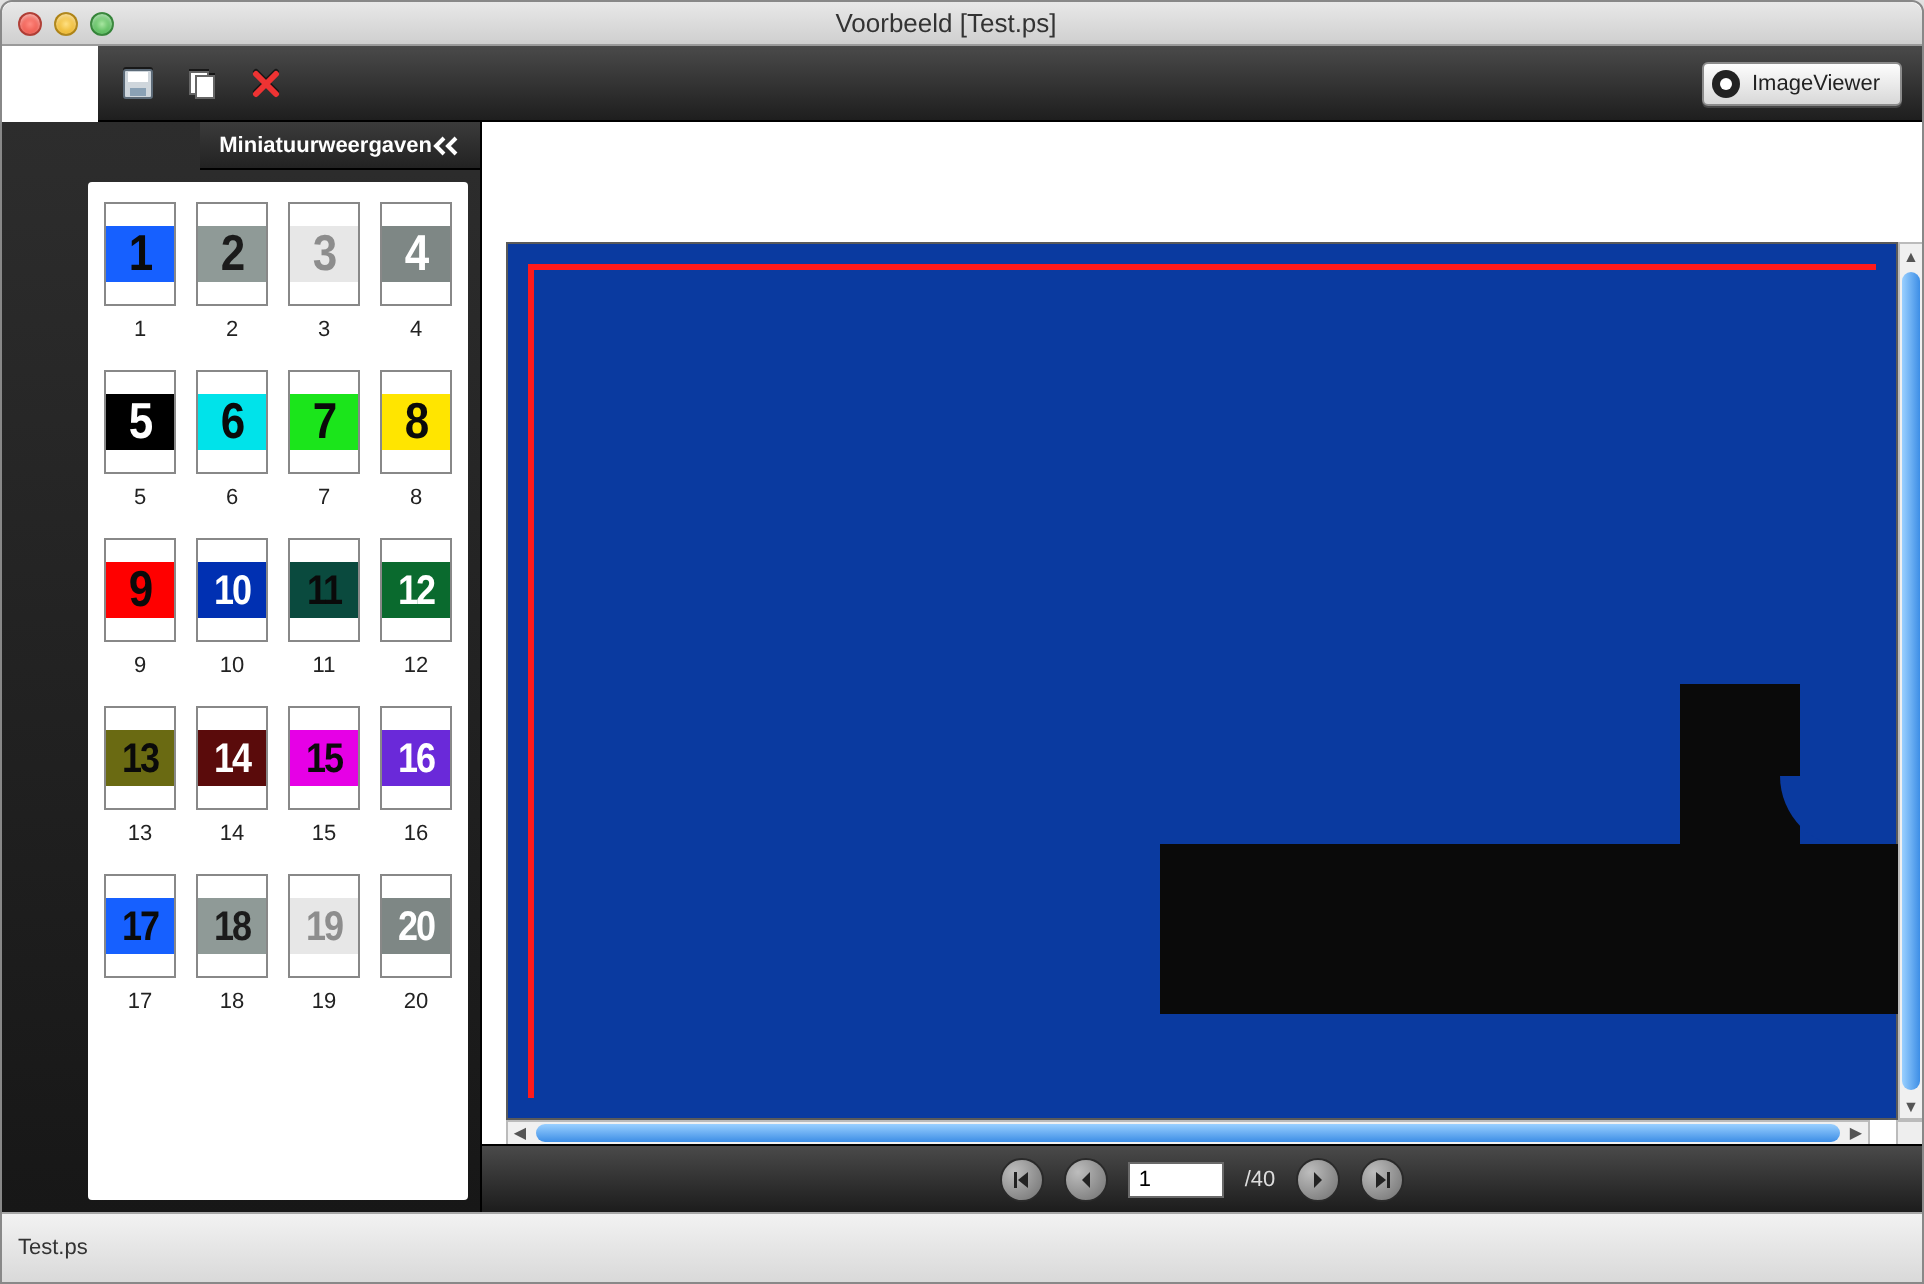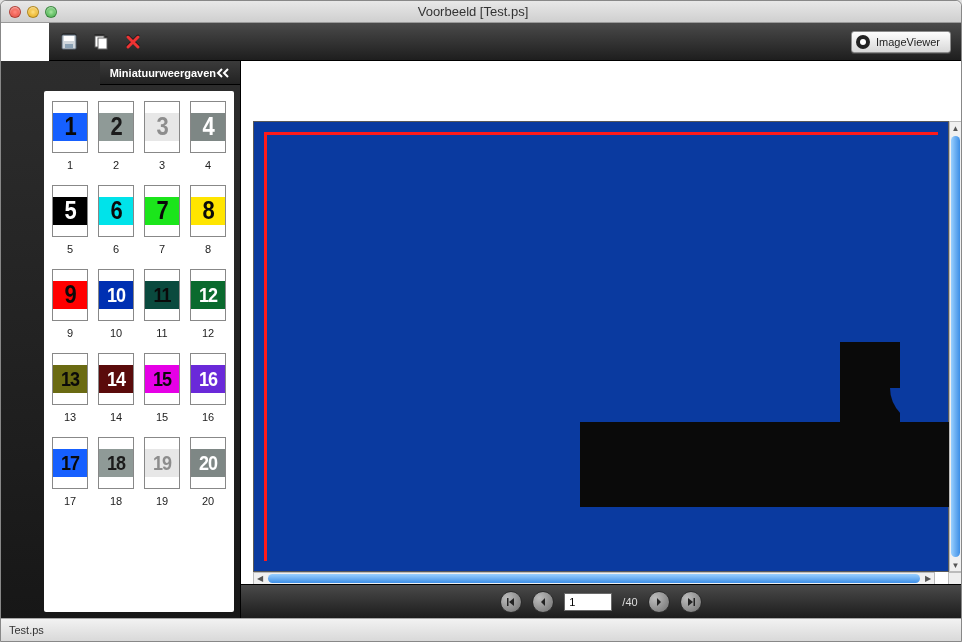--- a/index.html
+++ b/index.html
@@ -286,21 +286,21 @@
   .page-input {
     width: 48px; height: 18px;
     border: 1px solid #6a6a6a;
     background: #fff;
     font-size: 11px;
     padding: 0 4px;
   }
   .page-total { color: #ddd; font-size: 11px; }
 
   .statusbar {
-    height: 23px;
+    height: 35px;
     background: linear-gradient(#f2f2f2, #d9d9d9);
     border-top: 1px solid #a7a7a7;
     font-size: 11px;
     color: #333;
     display: flex;
     align-items: center;
     padding: 0 8px;
   }
 </style>
 </head>

